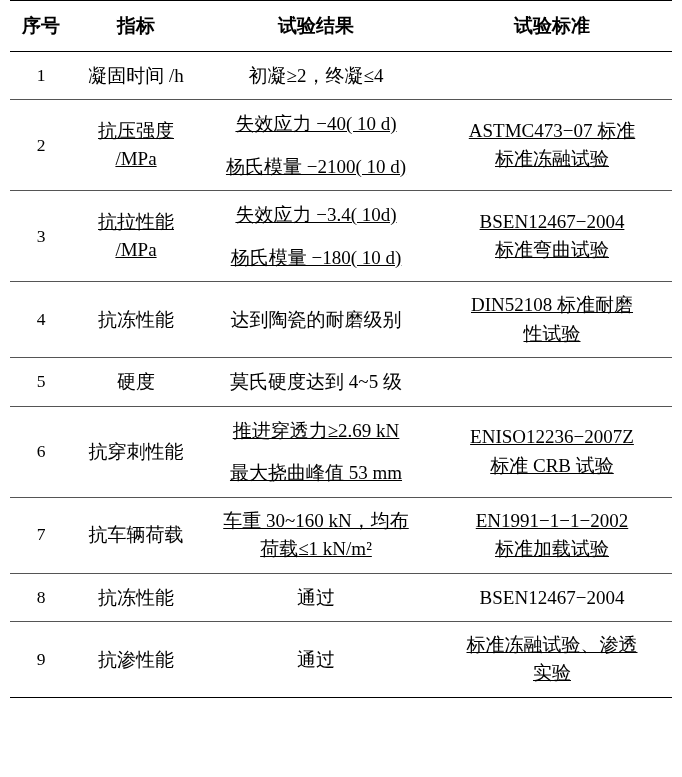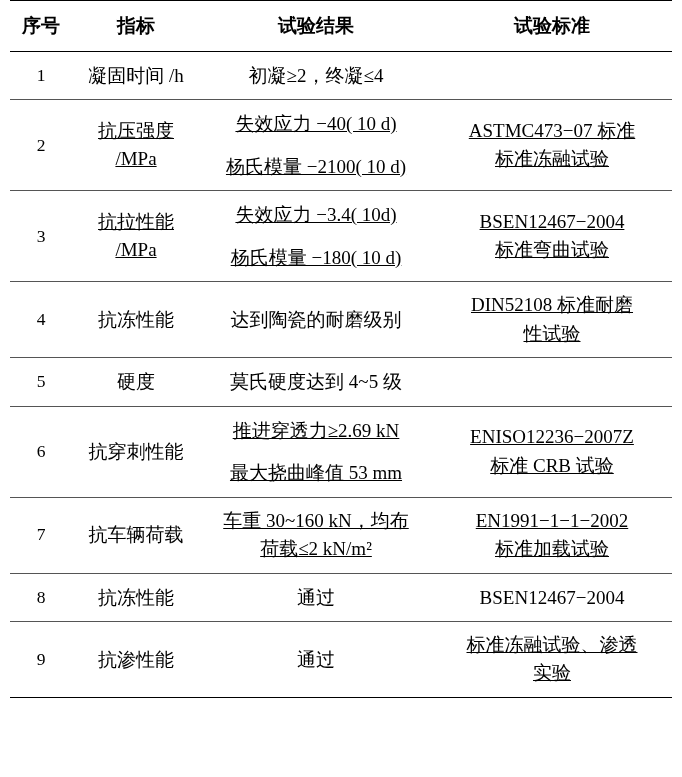--- a/index.html
+++ b/index.html
@@ -162,21 +162,21 @@
           <span>ENISO12236−2007Z</span>
           <span>标准 CRB 试验</span>
         </td>
       </tr>
 
       <tr class="rowline">
         <td class="num-cell">7</td>
         <td>抗车辆荷载</td>
         <td class="twoline lh-tight">
           <span>车重 30~160 kN，均布</span>
-          <span>荷载≤2 kN/m²</span>
+          <span>荷载≤1 kN/m²</span>
         </td>
         <td class="twoline lh-tight">
           <span>EN1991−1−1−2002</span>
           <span>标准加载试验</span>
         </td>
       </tr>
 
       <tr class="rowline">
         <td class="num-cell">8</td>
         <td>抗冻性能</td>

